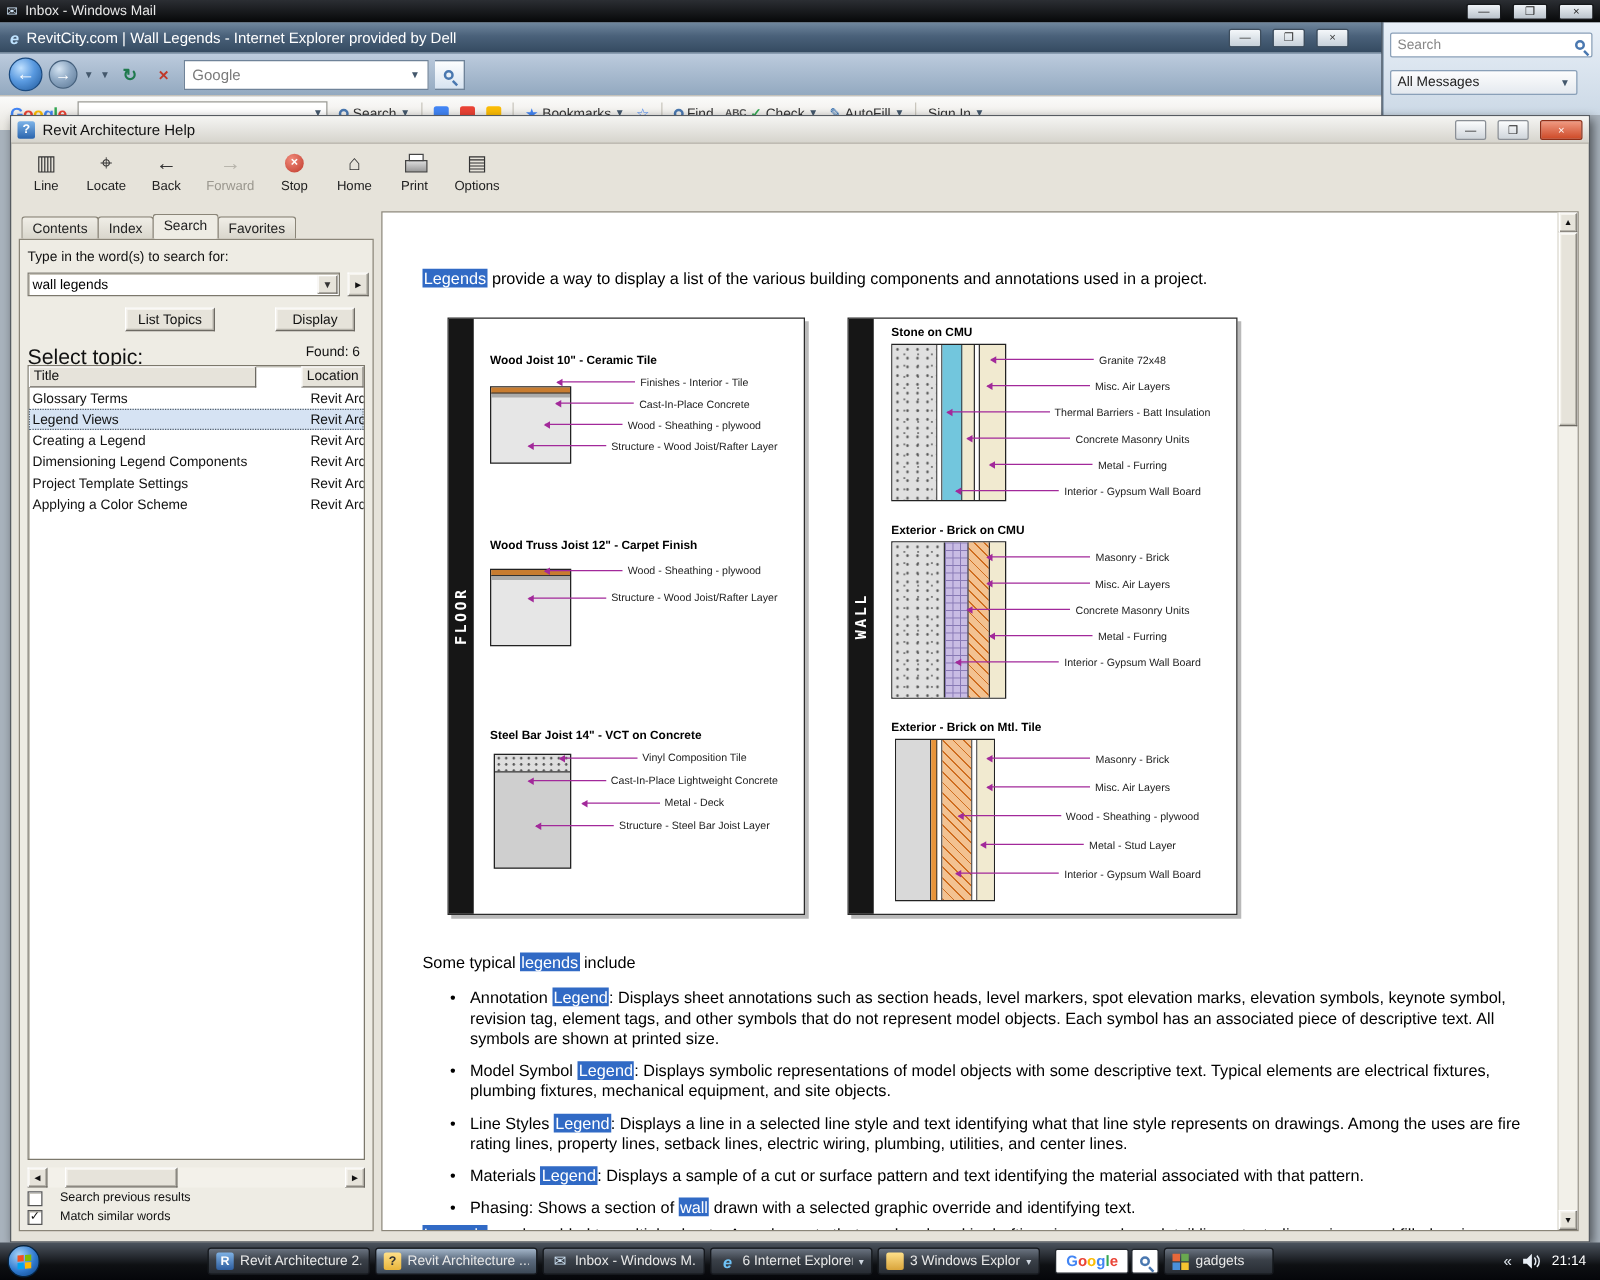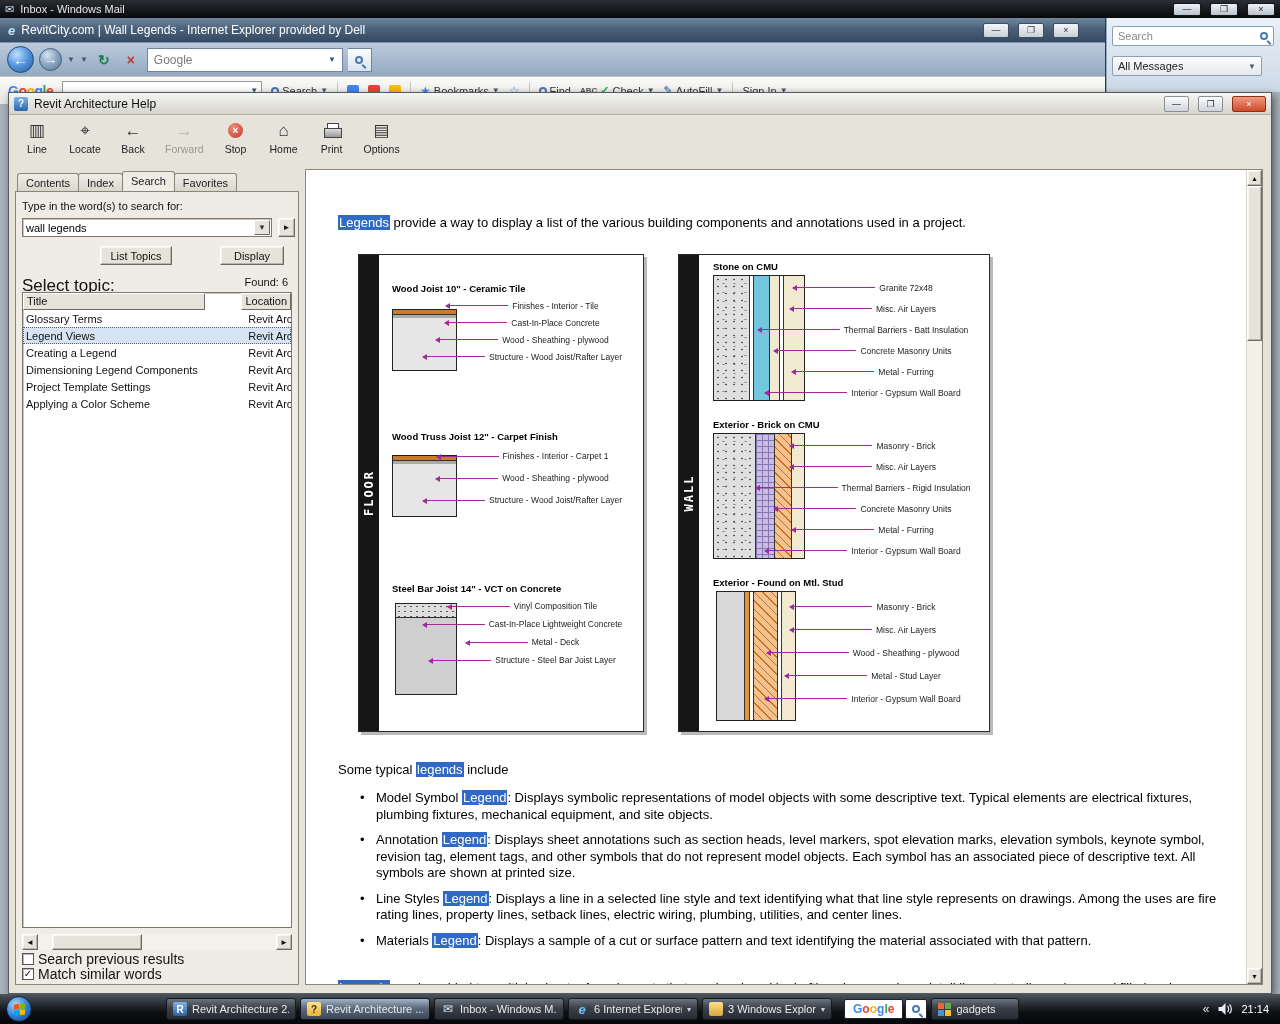--- a/index.html
+++ b/index.html
@@ -126,21 +126,21 @@
   .th.t { width:224px; } .th.l { flex:1;margin-left:36px; }
   .tr { display:flex; height:17px; align-items:center; color:#111; }
   .tr.selected { background:#d6e3f3; outline:1px dotted #55606c; outline-offset:-1px; }
   .td { padding:0 3px; white-space:nowrap; overflow:hidden; }
   .td.t { width:224px; } .td.l { width:46px; }
   .hscroll { position:absolute; left:6px; right:6px; bottom:34px; height:16px; display:flex; background:#f3f1ea; }
   .sb-btn { width:16px; height:16px; flex:none; font-size:8px; }
   .sb-track { flex:1; position:relative; }
   .sb-thumb { position:absolute; left:14px; top:0; width:90px; height:16px; }
   .checks { position:absolute; left:6px; bottom:3px; }
-  .chk-row { display:flex; align-items:center; gap:4px; height:15px; font-size:14px; color:#111; }
+  .chk-row { display:flex; align-items:center; gap:14px; height:15px; font-size:10px; color:#111; }
   .cb { width:12px; height:12px; flex:none; background:#fff; border:1px solid #555;
     box-shadow:inset 1px 1px 0 #b9b6ac; font-size:10px; line-height:10px; text-align:center; color:#111; }
   .cb.checked::after { content:"✓"; }
 
   
   .hw-content { position:absolute; left:296px; top:76px; right:8px; bottom:8px; background:#fff;
     border:1px solid #8a8578; overflow:hidden; font-size:13px; color:#000; }
   .vscroll { position:absolute; right:0; top:0; bottom:0; width:16px; background:#f2f0e9; border-left:1px solid #d8d5cb; }
   .vs-btn { position:absolute; left:0; width:15px; height:16px; font-size:7px; }
   .vs-thumb { position:absolute; left:0; top:16px; width:15px; height:155px; }
@@ -477,24 +477,20 @@
           <div class="lrow">
             <span class="leader"></span>
             <span class="lbl">Structure - Wood Joist/Rafter Layer</span>
           </div>
         </div>
 
       <div class="sec-title" style="left:33px;top:176px">Wood Truss Joist 12" - Carpet Finish</div>
       <div class="fl-box wood" style="left:33px;top:200px;width:65px;height:62px"></div>
       <div class="labels" style="top:190px;--rh:22px;--lw:62px;--ml:45px">
 
-      <div class="lrow">
-            <span class="leader"></span>
-            <span class="lbl">Finishes - Interior - Carpet 1</span>
-          </div>
           <div class="lrow">
             <span class="leader"></span>
             <span class="lbl">Wood - Sheathing - plywood</span>
           </div>
           <div class="lrow">
             <span class="leader"></span>
             <span class="lbl">Structure - Wood Joist/Rafter Layer</span>
           </div>
         </div>
 
@@ -575,37 +571,33 @@
       <div class="lrow">
             <span class="leader"></span>
             <span class="lbl">Masonry - Brick</span>
           </div>
           <div class="lrow">
             <span class="leader"></span>
             <span class="lbl">Misc. Air Layers</span>
           </div>
           <div class="lrow">
             <span class="leader"></span>
-            <span class="lbl">Thermal Barriers - Rigid Insulation</span>
-          </div>
-          <div class="lrow">
-            <span class="leader"></span>
             <span class="lbl">Concrete Masonry Units</span>
           </div>
           <div class="lrow">
             <span class="leader"></span>
             <span class="lbl">Metal - Furring</span>
           </div>
           <div class="lrow">
             <span class="leader"></span>
             <span class="lbl">Interior - Gypsum Wall Board</span>
           </div>
         </div>
 
-      <div class="sec-title" style="left:34px;top:322px">Exterior - Found on Mtl. Stud</div>
+      <div class="sec-title" style="left:34px;top:322px">Exterior - Brick on Mtl. Tile</div>
       <div class="wl-diag" style="left:37px;top:336px;width:80px;height:130px">
         <div class="band graysolid" style="width:28px"></div>
         <div class="band orange" style="width:5px"></div>
         <div class="band white" style="width:4px"></div>
         <div class="band orangehatch" style="width:24px"></div>
         <div class="band white" style="width:4px"></div>
         <div class="band cream fill"></div>
       </div>
       <div class="labels" style="top:340px;--rh:23px;--lw:82px;--ml:60px">
 
@@ -629,28 +621,29 @@
             <span class="leader"></span>
             <span class="lbl">Interior - Gypsum Wall Board</span>
           </div>
         </div>
     </div>
 
     <p class="typical"><span>Some typical </span><span class="hl">legends</span><span> include</span></p>
 
     <ul class="bullets">
 
+        <li><span>Annotation </span><span class="hl">Legend</span><span>: Displays sheet annotations such as section heads, level markers, spot elevation marks, elevation symbols, keynote symbol, revision tag, element tags, and other symbols that do not represent model objects. Each symbol has an associated piece of descriptive text. All symbols are shown at printed size.</span></li>
+
         <li><span>Model Symbol </span><span class="hl">Legend</span><span>: Displays symbolic representations of model objects with some descriptive text. Typical elements are electrical fixtures, plumbing fixtures, mechanical equipment, and site objects.</span></li>
 
-        <li><span>Annotation </span><span class="hl">Legend</span><span>: Displays sheet annotations such as section heads, level markers, spot elevation marks, elevation symbols, keynote symbol, revision tag, element tags, and other symbols that do not represent model objects. Each symbol has an associated piece of descriptive text. All symbols are shown at printed size.</span></li>
-
         <li><span>Line Styles </span><span class="hl">Legend</span><span>: Displays a line in a selected line style and text identifying what that line style represents on drawings. Among the uses are fire rating lines, property lines, setback lines, electric wiring, plumbing, utilities, and center lines.</span></li>
 
         <li><span>Materials </span><span class="hl">Legend</span><span>: Displays a sample of a cut or surface pattern and text identifying the material associated with that pattern.</span></li>
 
+        <li><span>Phasing: Shows a section of </span><span class="hl">wall</span><span> drawn with a selected graphic override and identifying text.</span></li>
       </ul>
 
     <p class="footer-p"><span class="hl">Legends</span><span> can be added to multiple sheets. Any elements that can be placed in drafting views, such as detail lines, text, dimensions, and filled regions, can</span></p>
 
     <div class="vscroll">
       <span class="btn3d vs-btn" style="top:0">▲</span>
       <span class="btn3d vs-thumb"></span>
       <span class="btn3d vs-btn" style="bottom:0">▼</span>
     </div>
   </div>

